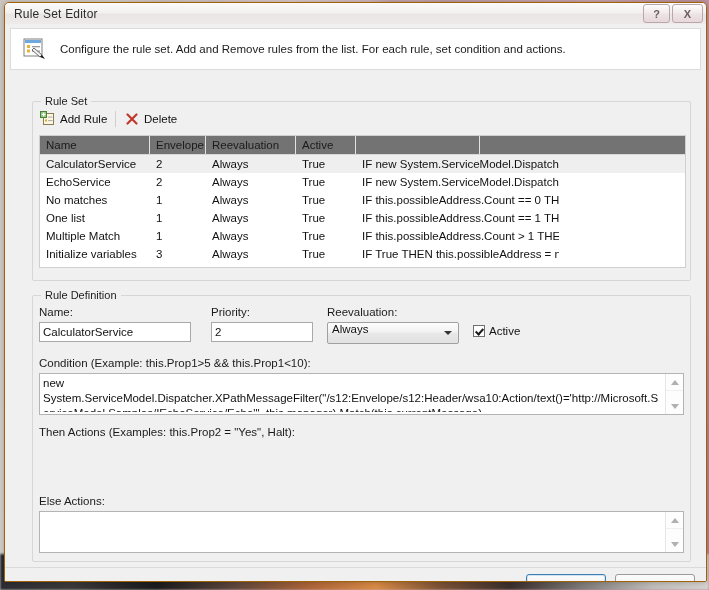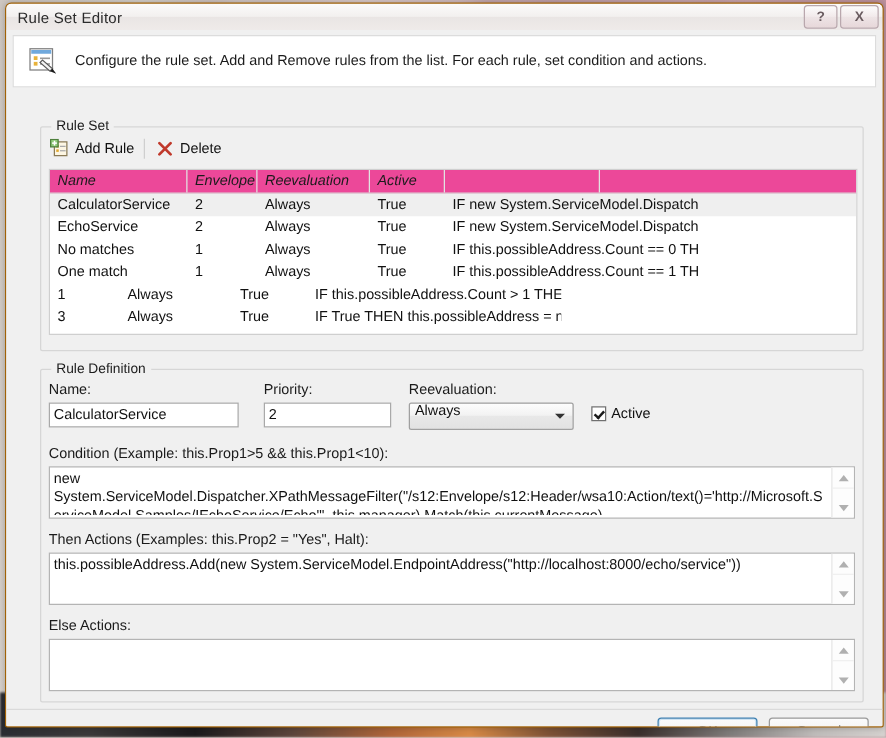--- a/index.html
+++ b/index.html
@@ -97,21 +97,21 @@
     position:absolute;right:6px;top:7px;width:0;height:0;
     border-left:4px solid transparent;border-right:4px solid transparent;border-top:4px solid #333;
   }
   #chaining-combo{width:193px;}
 
   
   .grid{
     position:absolute;left:6px;top:33px;width:645px;height:131px;
     background:#fff;border:1px solid #cfcfcf;overflow:hidden;
   }
-  .grid-head{display:flex;height:18px;background:#ec4899;border-bottom:1px solid #d8d8d8;font-style:italic;}
+  .grid-head{display:flex;height:18px;background:#737373;border-bottom:1px solid #d8d8d8;}
   .gh{
     font-size:11.5px;color:#1b1b1b;padding-left:6px;line-height:18px;
     border-right:1px solid #e2e2e2;box-sizing:border-box;overflow:hidden;white-space:nowrap;
   }
   .grid-row{display:flex;height:18px;}
   .grid-row.sel{background:#efefef;}
   .gc{
     font-size:11.5px;color:#111;padding-left:6px;line-height:18px;
     box-sizing:border-box;overflow:hidden;white-space:nowrap;
   }
@@ -272,35 +272,37 @@
         </div>
         <div class="grid-row">
           <div class="gc c0">No matches</div>
           <div class="gc c1">1</div>
           <div class="gc c2">Always</div>
           <div class="gc c3">True</div>
           <div class="gc c4">IF this.possibleAddress.Count == 0 THE...</div>
           <div class="gc c5"></div>
         </div>
         <div class="grid-row">
-          <div class="gc c0">One match</div>
+          <div class="gc c0">One list</div>
           <div class="gc c1">1</div>
           <div class="gc c2">Always</div>
           <div class="gc c3">True</div>
           <div class="gc c4">IF this.possibleAddress.Count == 1 THE...</div>
           <div class="gc c5"></div>
         </div>
         <div class="grid-row">
+          <div class="gc c0">Multiple Match</div>
           <div class="gc c1">1</div>
           <div class="gc c2">Always</div>
           <div class="gc c3">True</div>
           <div class="gc c4">IF this.possibleAddress.Count &gt; 1 THEN...</div>
           <div class="gc c5"></div>
         </div>
         <div class="grid-row">
+          <div class="gc c0">Initialize variables</div>
           <div class="gc c1">3</div>
           <div class="gc c2">Always</div>
           <div class="gc c3">True</div>
           <div class="gc c4">IF True THEN this.possibleAddress = ne...</div>
           <div class="gc c5"></div>
         </div>
       </div>
     </div>
 
     <div class="group" id="ruledef">
@@ -330,31 +332,20 @@
           <div class="vs-btn top">
               <span class="vs-arrow up"></span>
             </div>
           <div class="vs-btn bot">
               <span class="vs-arrow down"></span>
             </div>
         </div>
       </div>
 
       <div class="fld-label" style="left:6px;top:130px;">Then Actions (Examples: this.Prop2 = "Yes", Halt):</div>
-      <div class="codebox" style="left:6px;top:146px;width:645px;height:42px;">
-        <div class="code">this.possibleAddress.Add(new System.ServiceModel.EndpointAddress("http://localhost:8000/echo/service"))</div>
-        <div class="vscroll">
-          <div class="vs-btn top">
-              <span class="vs-arrow up"></span>
-            </div>
-          <div class="vs-btn bot">
-              <span class="vs-arrow down"></span>
-            </div>
-        </div>
-      </div>
 
       <div class="fld-label" style="left:6px;top:199px;">Else Actions:</div>
       <div class="codebox" style="left:6px;top:215px;width:645px;height:42px;">
         <div class="code"></div>
         <div class="vscroll">
           <div class="vs-btn top">
               <span class="vs-arrow up"></span>
             </div>
           <div class="vs-btn bot">
               <span class="vs-arrow down"></span>

